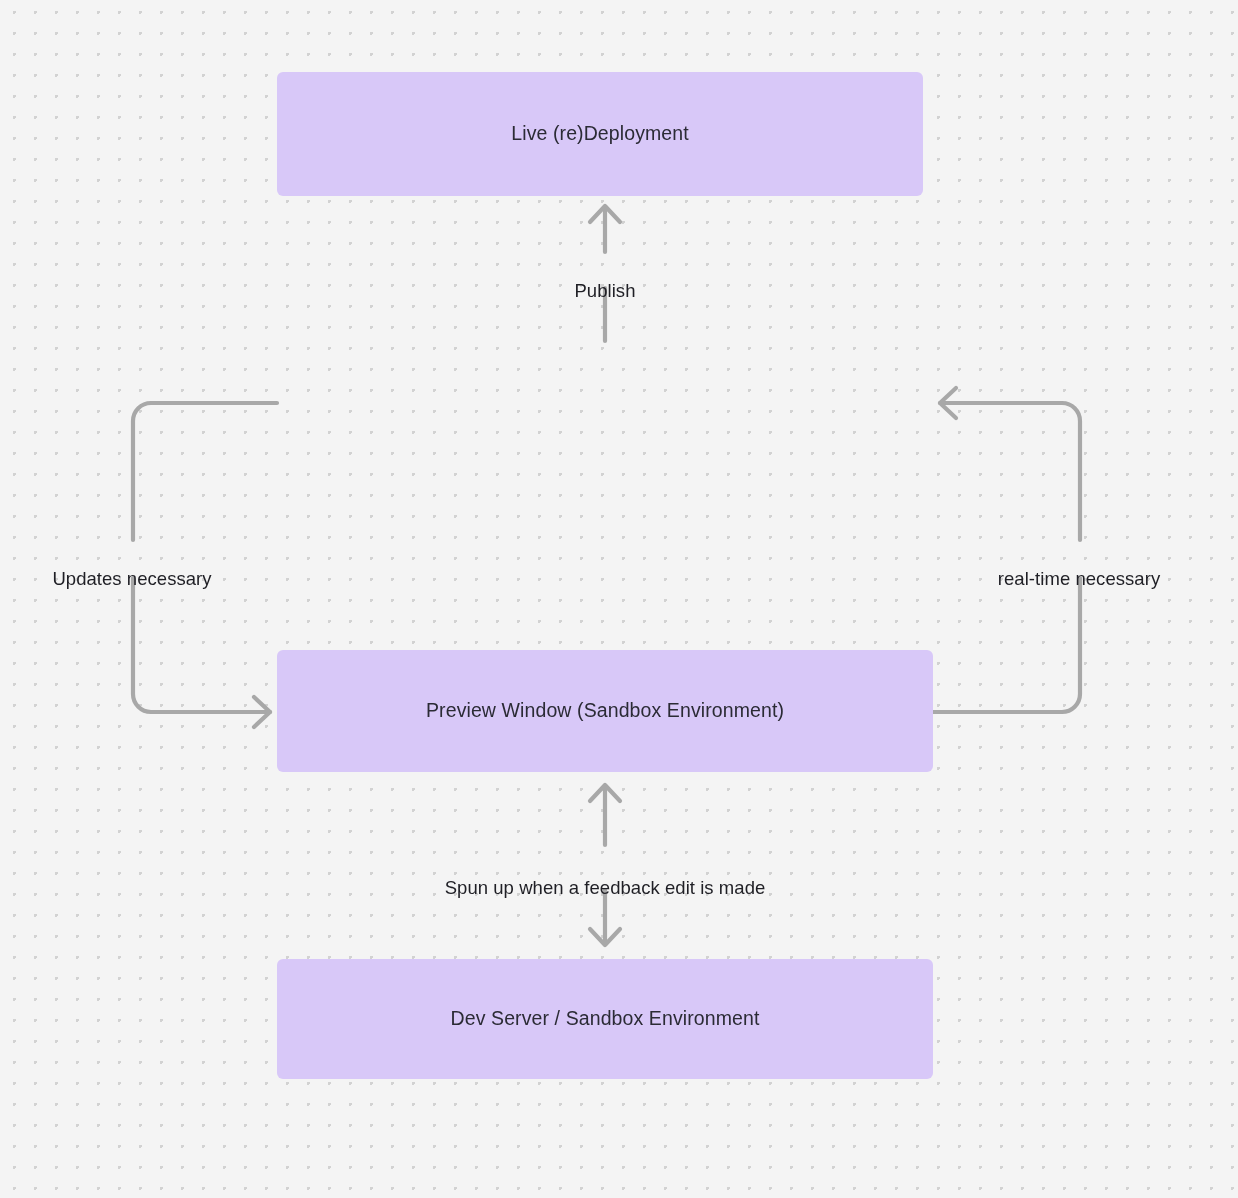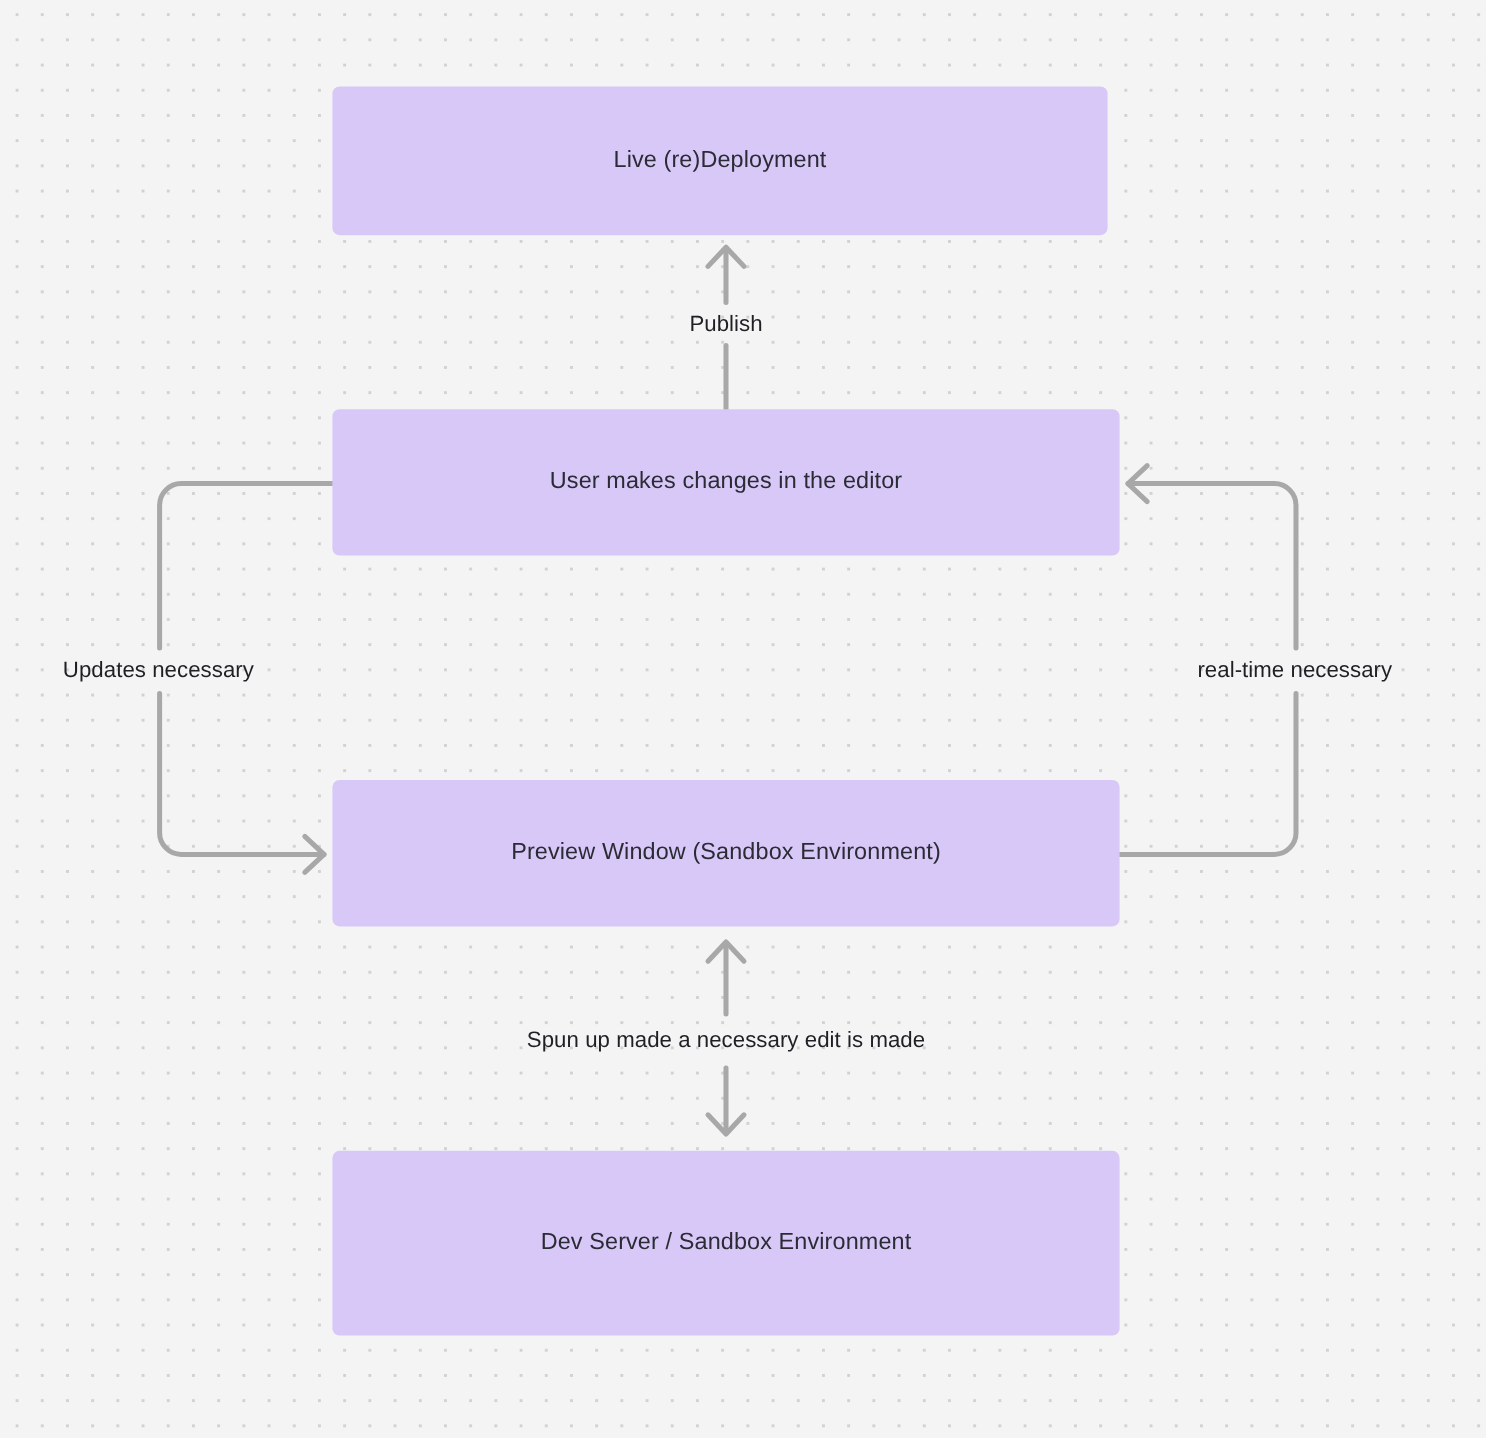--- a/index.html
+++ b/index.html
@@ -55,26 +55,27 @@
   .edge-label {
     position: absolute;
     color: #1f1f25;
     font-size: 18.5px;
     font-weight: 400;
     letter-spacing: 0.05px;
     white-space: nowrap;
     line-height: 1;
     transform: translate(-50%, -50%);
     background: transparent;
+    margin-top: 21px;
   }
 
   .n1 { left: 277px; top: 72px;  width: 646px; height: 124px; }
   .n2 { left: 277px; top: 341px; width: 656px; height: 122px; }
   .n3 { left: 277px; top: 650px; width: 656px; height: 122px; }
-  .n4 { left: 277px; top: 959px; width: 656px; height: 154px; }
+  .n4 { left: 277px; top: 959px; width: 656px; height: 120px; }
 
   .lbl-publish   { left: 605px; top: 270px; }
   .lbl-updates   { left: 132px; top: 558px; }
   .lbl-realtime  { left: 1079px; top: 558px; }
   .lbl-spun      { left: 605px; top: 867px; }
 </style>
 </head>
 <body>
 
 <div id="canvas">
@@ -106,33 +107,30 @@
         <path d="M 605 890 L 605 944"></path>
         <path d="M 590 929 L 605 945 L 620 929"></path>
       </g>
     </g>
   </svg>
 
   <div class="node n1">
     <span>Live (re)Deployment</span>
   </div>
 
-  <div class="node n2">
-    <span>User makes changes in the editor</span>
-  </div>
 
   <div class="node n3">
     <span>Preview Window (Sandbox Environment)</span>
   </div>
 
   <div class="node n4">
     <span>Dev Server / Sandbox Environment</span>
   </div>
 
   <div class="edge-label lbl-publish">Publish</div>
 
   <div class="edge-label lbl-updates">Updates necessary</div>
 
   <div class="edge-label lbl-realtime">real-time necessary</div>
 
-  <div class="edge-label lbl-spun">Spun up made a necessary edit is made</div>
+  <div class="edge-label lbl-spun">Spun up when a feedback edit is made</div>
 
 </div>
 
 </body></html>

